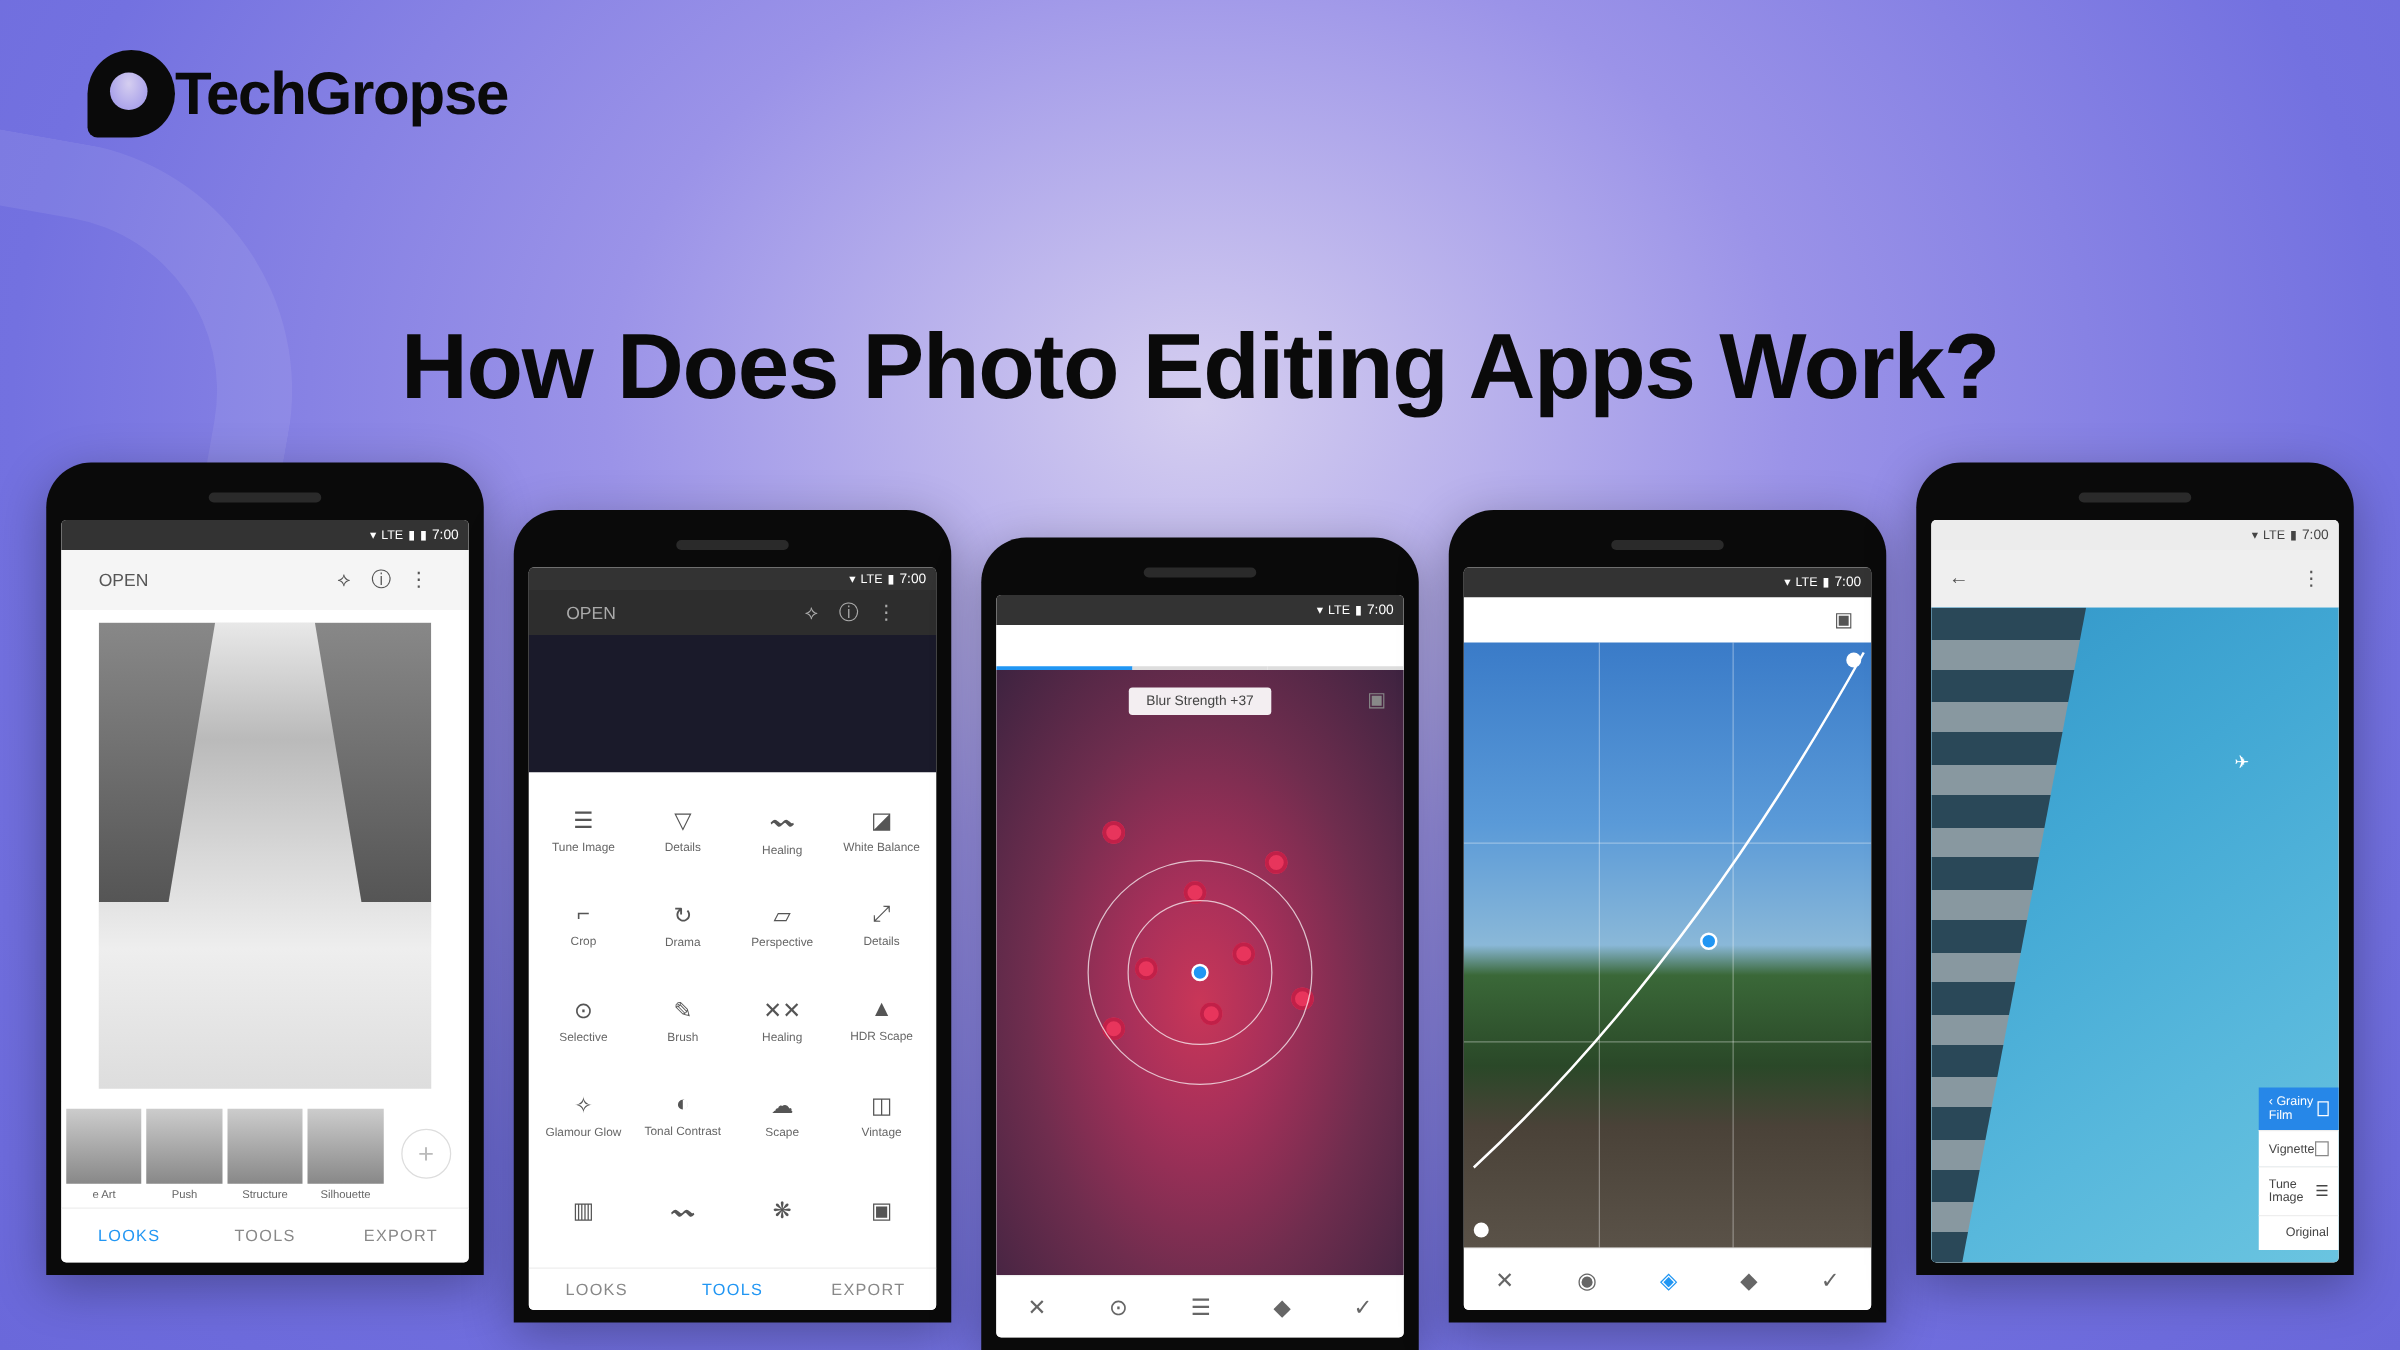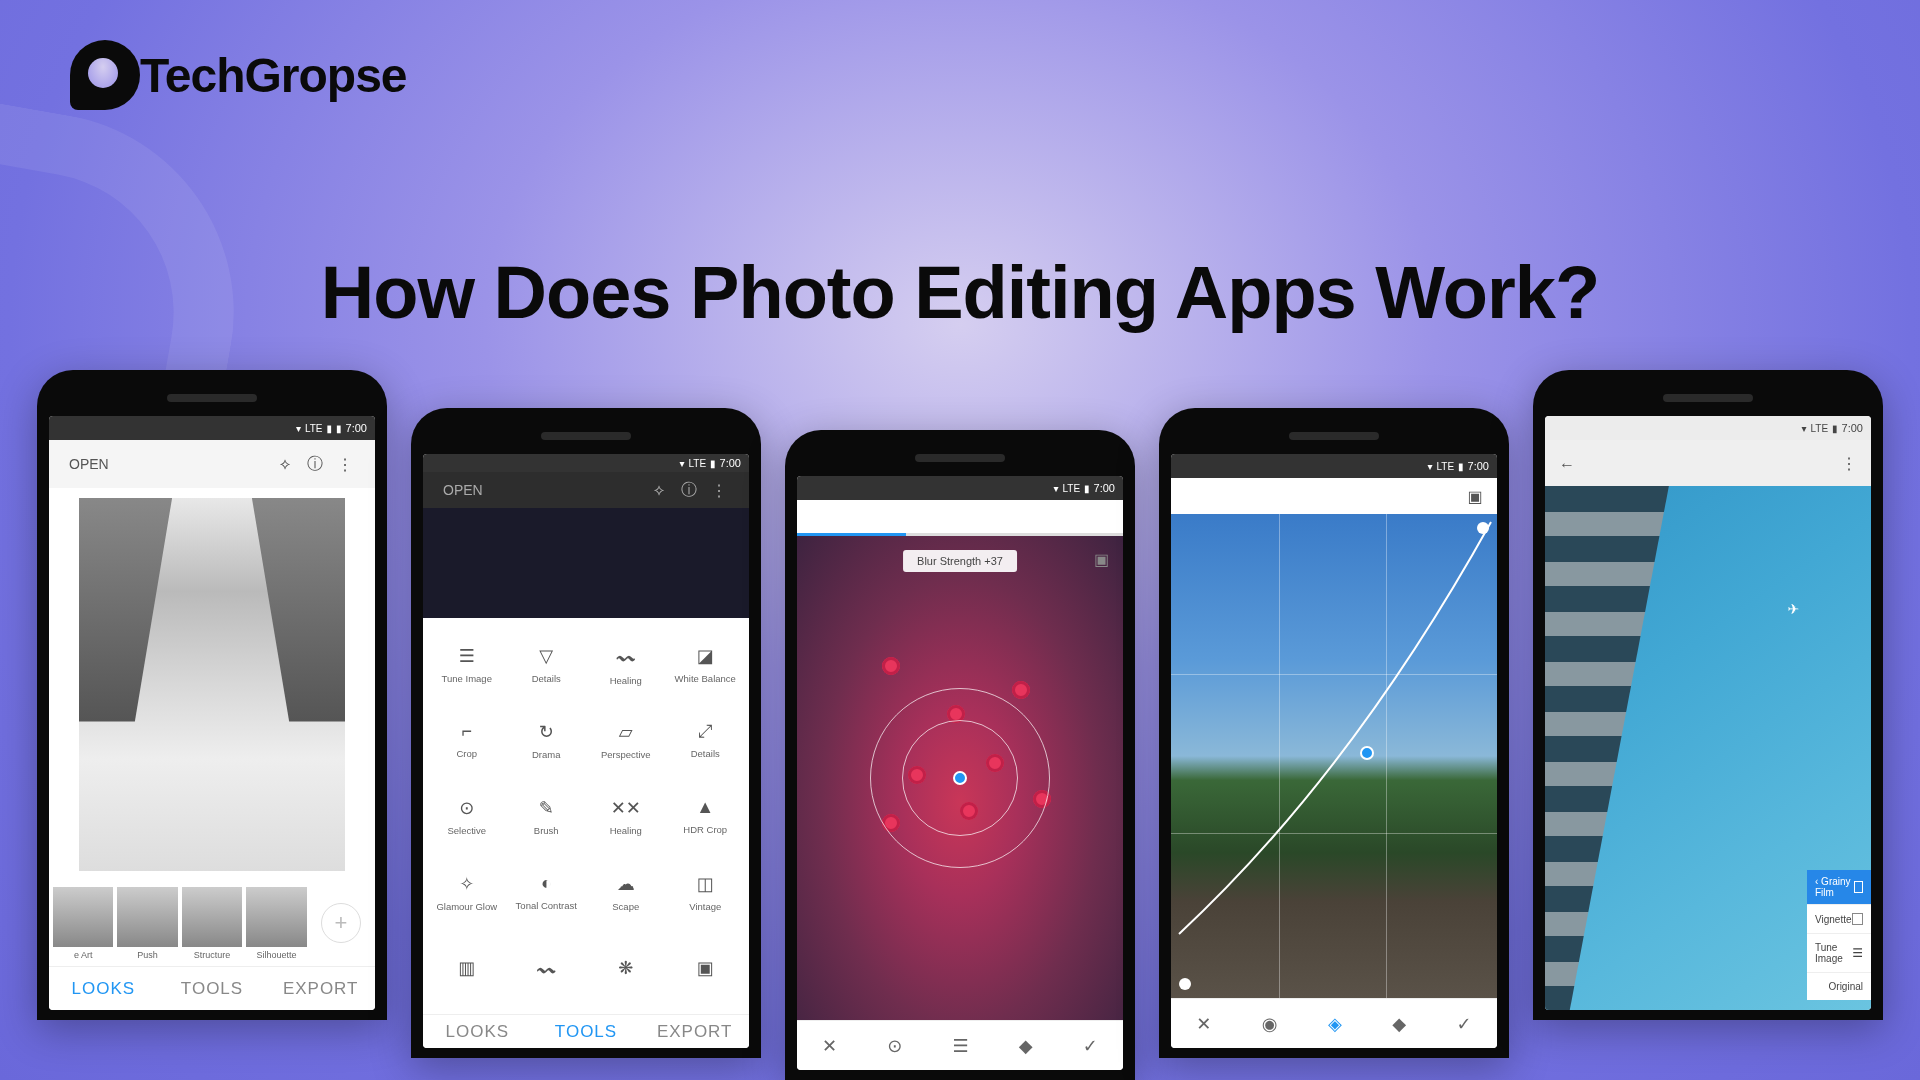--- a/index.html
+++ b/index.html
@@ -101,21 +101,21 @@
   padding: 0 8px;
   font-size: 11px;
 }
 .status-bar.light { background: #ececec; color: #444; }
 .sig { font-size:10px; }
 .app-bar {
   height: 48px;
   background: #f5f5f5;
   display: flex;
   align-items: center;
-  padding: 0 20px;
+  padding: 0 30px;
   font-size: 14px;
   color: #555;
   gap: 10px;
 }
 .app-bar.dark { background: #2d2d2d; color: #aaa; }
 .app-bar .spacer { flex: 1; }
 .ic { width: 20px; height: 20px; display: inline-flex; align-items:center; justify-content:center; font-size:16px; color:#555; }
 .ic.dark { color:#aaa; }
 
 
@@ -142,21 +142,21 @@
   display:flex; padding: 6px 4px; gap:4px; background:#fff;
 }
 .filter-thumb { flex:1; text-align:center; }
 .filter-thumb .th { width:100%; aspect-ratio:1; background: linear-gradient(180deg,#ccc,#888); margin-bottom:3px; }
 .filter-thumb .lbl { font-size:9px; color:#666; }
 .filter-add { flex:1; display:flex; align-items:center; justify-content:center; }
 .filter-add .circ { width:40px; height:40px; border-radius:50%; border:1px solid #ddd; display:flex;align-items:center;justify-content:center;color:#bbb;font-size:22px; }
 .bottom-tabs {
   display:flex; height:44px; background:#fff; border-top:1px solid #eee;
 }
-.btab { flex:1; display:flex; align-items:center; justify-content:center; font-size:17px; color:#888; letter-spacing:1px; }
+.btab { flex:1; display:flex; align-items:center; justify-content:center; font-size:13px; color:#888; letter-spacing:1px; }
 .btab.active { color:#2196f3; }
 
 
 .darkoverlay { flex:0 0 110px; background:#1a1a2a; }
 .tools-grid {
   flex:1; background:#fff;
   display:grid; grid-template-columns:repeat(4,1fr);
   grid-auto-rows:76px; gap:0;
   padding: 8px 4px;
   align-content:start;
@@ -355,21 +355,21 @@
           <div class="tool">
             <div class="ti">✎</div>
             <div class="tl">Brush</div>
           </div>
           <div class="tool">
             <div class="ti">✕✕</div>
             <div class="tl">Healing</div>
           </div>
           <div class="tool">
             <div class="ti">▲</div>
-            <div class="tl">HDR Crop</div>
+            <div class="tl">HDR Scape</div>
           </div>
           <div class="tool">
             <div class="ti">✧</div>
             <div class="tl">Glamour Glow</div>
           </div>
           <div class="tool">
             <div class="ti">◐</div>
             <div class="tl">Tonal Contrast</div>
           </div>
           <div class="tool">

